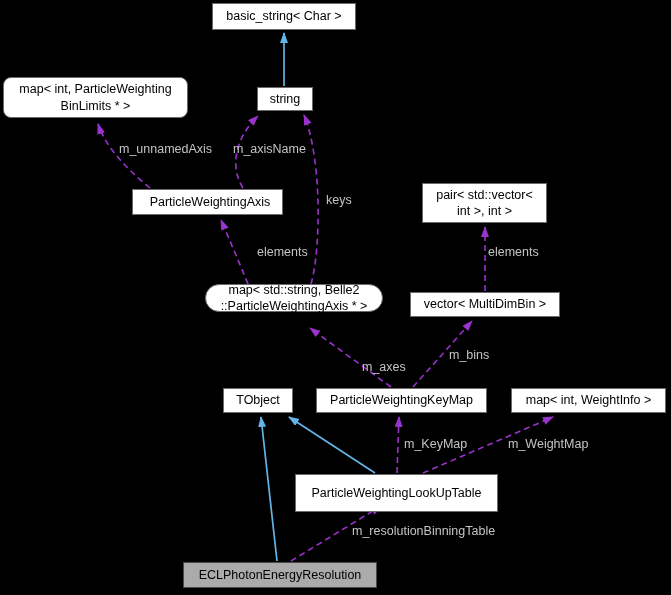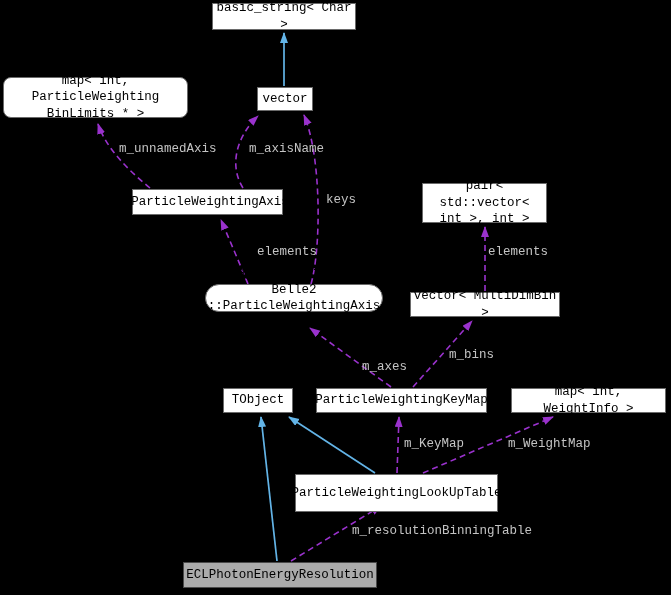--- a/index.html
+++ b/index.html
@@ -4,21 +4,21 @@
 <style>
   html, body {
     margin: 0;
     padding: 0;
   }
   #canvas {
     position: relative;
     width: 671px;
     height: 595px;
     background: var(--background, #000);
-    font-family: Liberation Mono, monospace;
+    font-family: Liberation Sans, sans-serif;
     overflow: hidden;
   }
   #edges {
     position: absolute;
     left: 0;
     top: 0;
     width: 671px;
     height: 595px;
   }
   .edge-usage {
@@ -87,21 +87,21 @@
     <path class="edge-usage" d="M485,291 L485,227" marker-end="url(#arrow-purple)"></path>
     <path class="edge-usage" d="M391,387 L310,328" marker-end="url(#arrow-purple)"></path>
     <path class="edge-usage" d="M413,387 L472,321" marker-end="url(#arrow-purple)"></path>
     <path class="edge-usage" d="M397,473 L399,417" marker-end="url(#arrow-purple)"></path>
     <path class="edge-usage" d="M423,473 L553,417" marker-end="url(#arrow-purple)"></path>
     <path class="edge-usage" d="M291,561 L381,506" marker-end="url(#arrow-purple)"></path>
   </svg>
 
   <div class="node" style="left:212px; top:3px;   width:144px; height:27px;">basic_string&lt; Char &gt;</div>
 
-  <div class="node" style="left:257px; top:87px;  width:56px;  height:24px;">vector</div>
+  <div class="node" style="left:257px; top:87px;  width:56px;  height:24px;">string</div>
 
   <div class="node" style="left:3px;   top:77px;  width:185px; height:41px;border-radius:8px;">map&lt; int, ParticleWeighting
 BinLimits * &gt;</div>
 
   <div class="node" style="left:132px; top:189px; width:151px; height:26px;padding-left:7px;">ParticleWeightingAxis</div>
 
   <div class="node" style="left:422px; top:183px; width:125px; height:40px;">pair&lt; std::vector&lt;
 int &gt;, int &gt;</div>
 
   <div class="node" style="left:205px; top:284px; width:178px; height:28px;border-radius:19px;">map&lt; std::string, Belle2
@@ -114,21 +114,21 @@
   <div class="node" style="left:316px; top:388px; width:171px; height:25px;">ParticleWeightingKeyMap</div>
 
   <div class="node" style="left:511px; top:388px; width:155px; height:25px;">map&lt; int, WeightInfo &gt;</div>
 
   <div class="node" style="left:295px; top:474px; width:203px; height:38px;">ParticleWeightingLookUpTable</div>
 
   <div class="node focus" style="left:183px; top:562px; width:194px; height:26px;">ECLPhotonEnergyResolution</div>
 
   <div class="edge-label" style="left:119px; top:142px;">m_unnamedAxis</div>
 
-  <div class="edge-label" style="left:233px; top:142px;margin-left:16px;">m_axisName</div>
+  <div class="edge-label" style="left:233px; top:142px;">m_axisName</div>
 
   <div class="edge-label" style="left:326px; top:193px;">keys</div>
 
   <div class="edge-label" style="left:257px; top:245px;">elements</div>
 
   <div class="edge-label" style="left:488px; top:245px;">elements</div>
 
   <div class="edge-label" style="left:362px; top:348px;margin-top:12px;">m_axes</div>
 
   <div class="edge-label" style="left:449px; top:348px;">m_bins</div>

